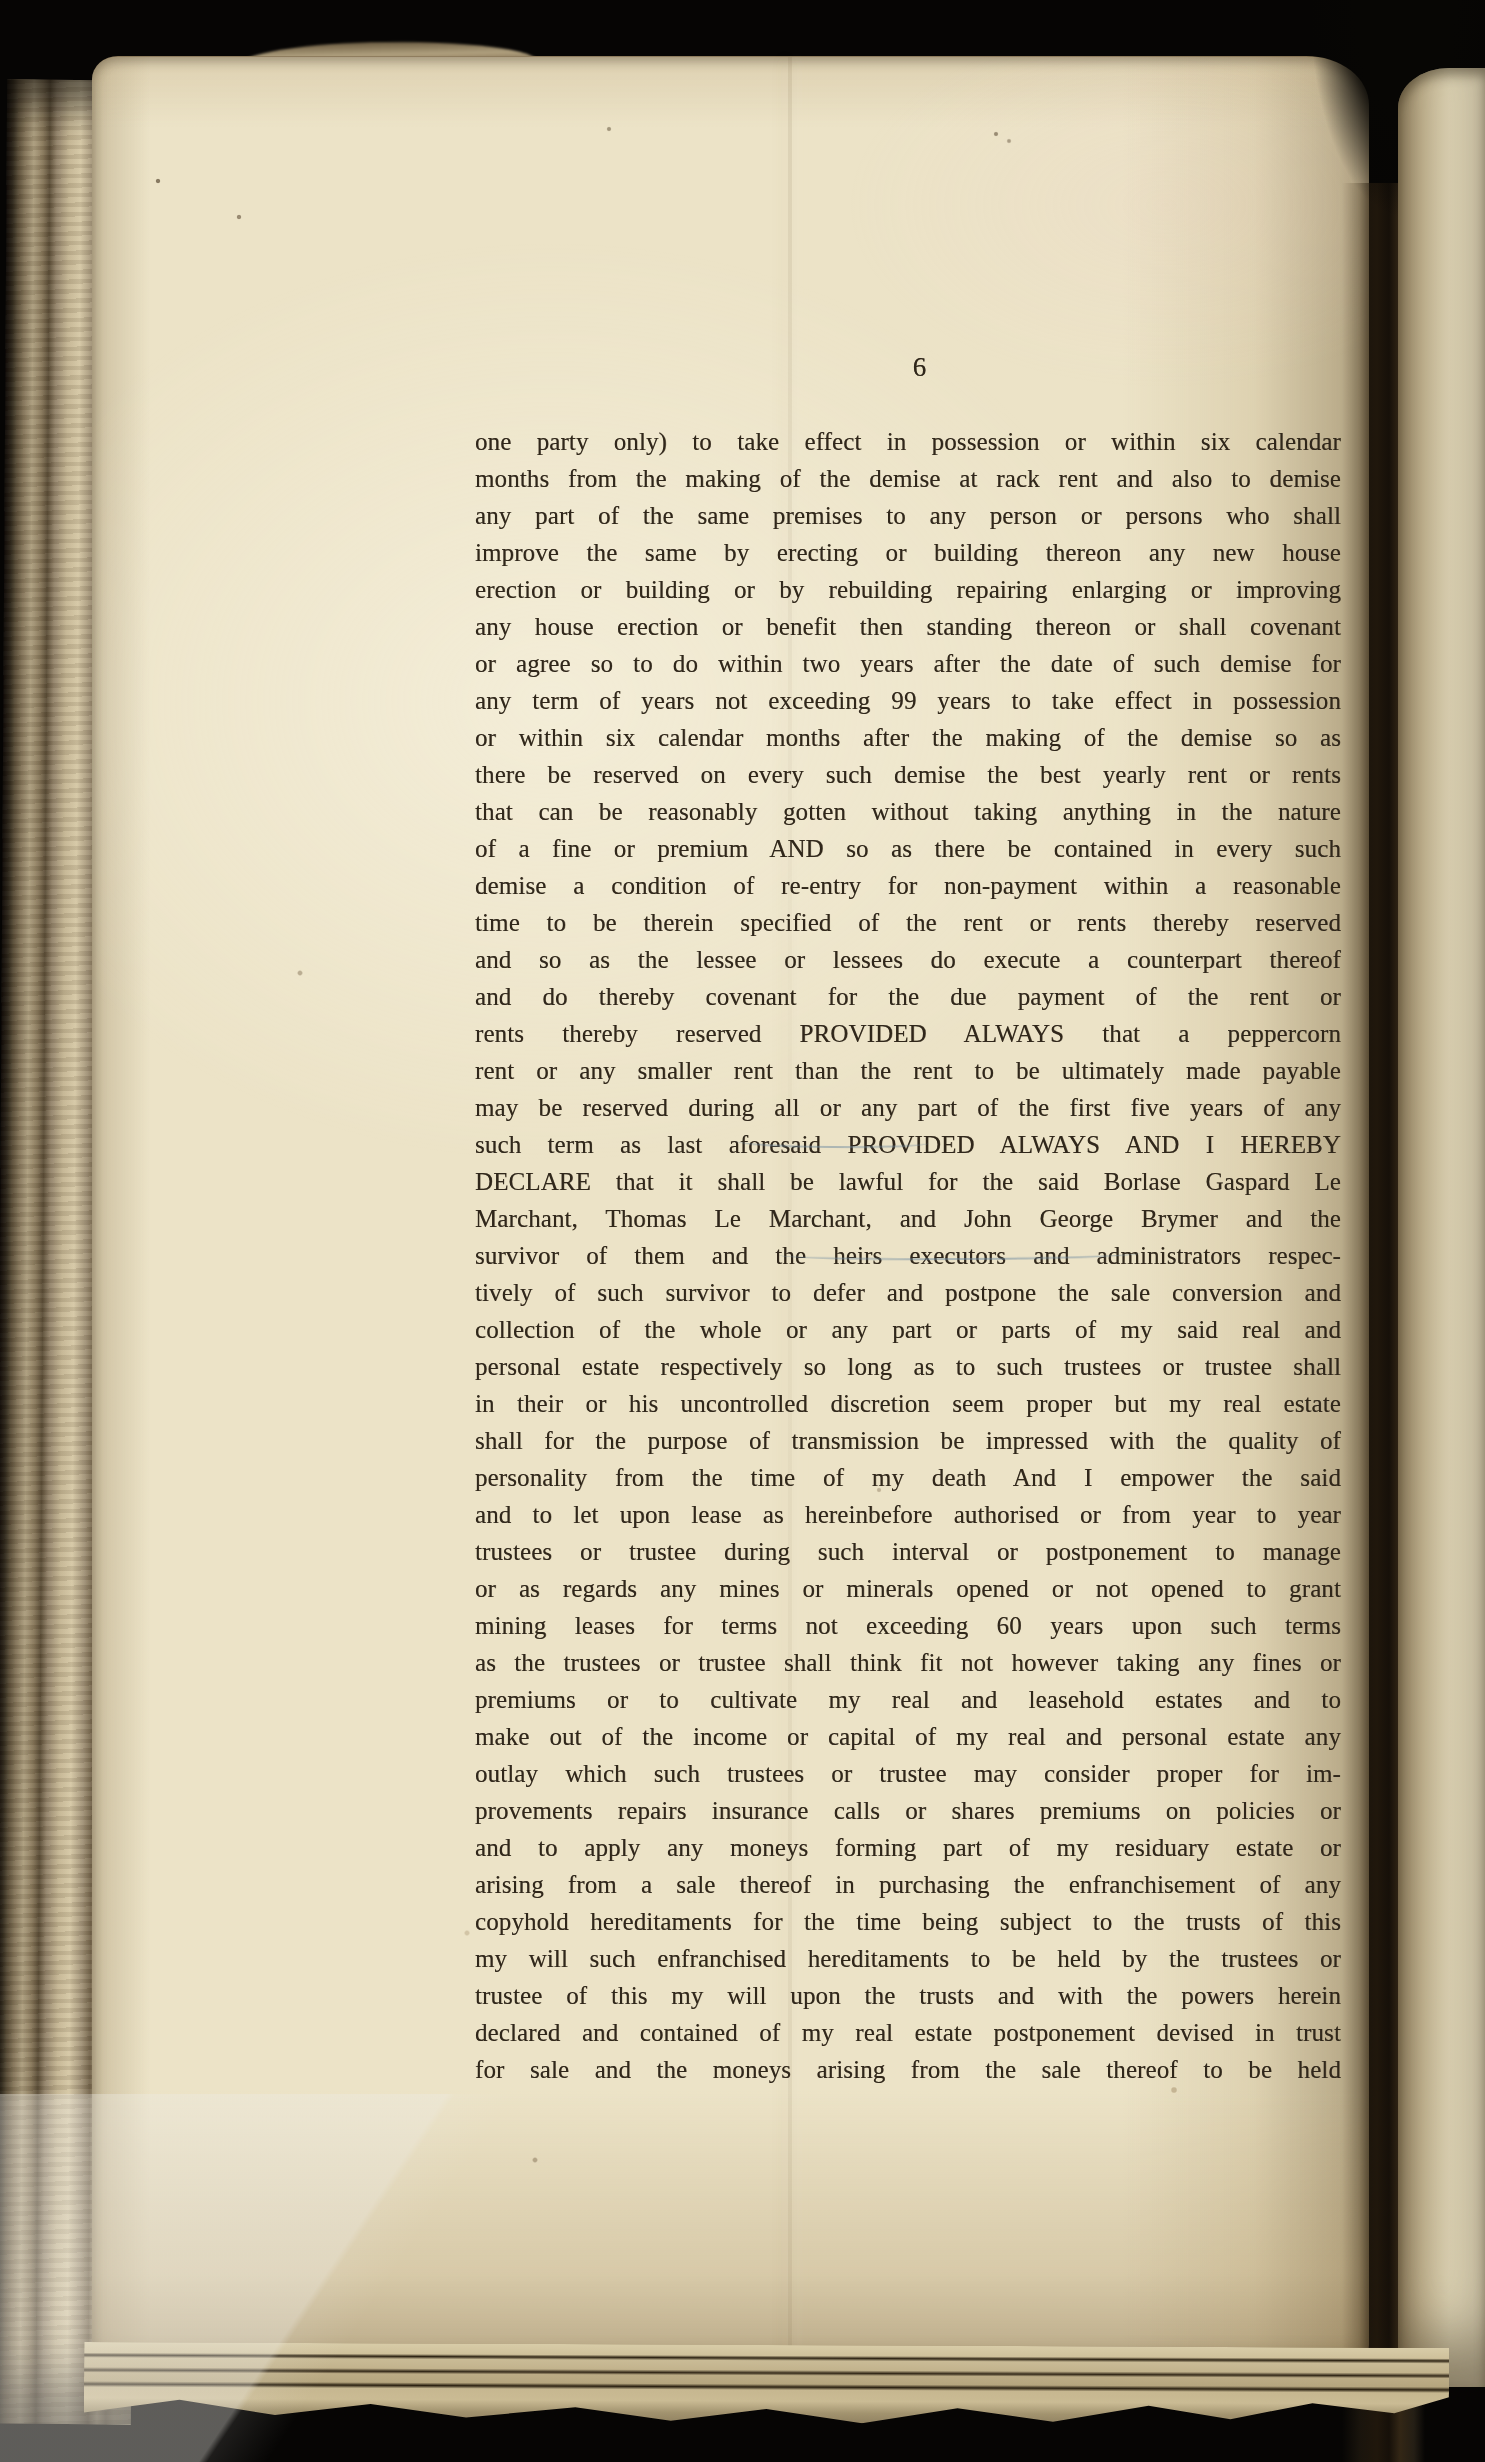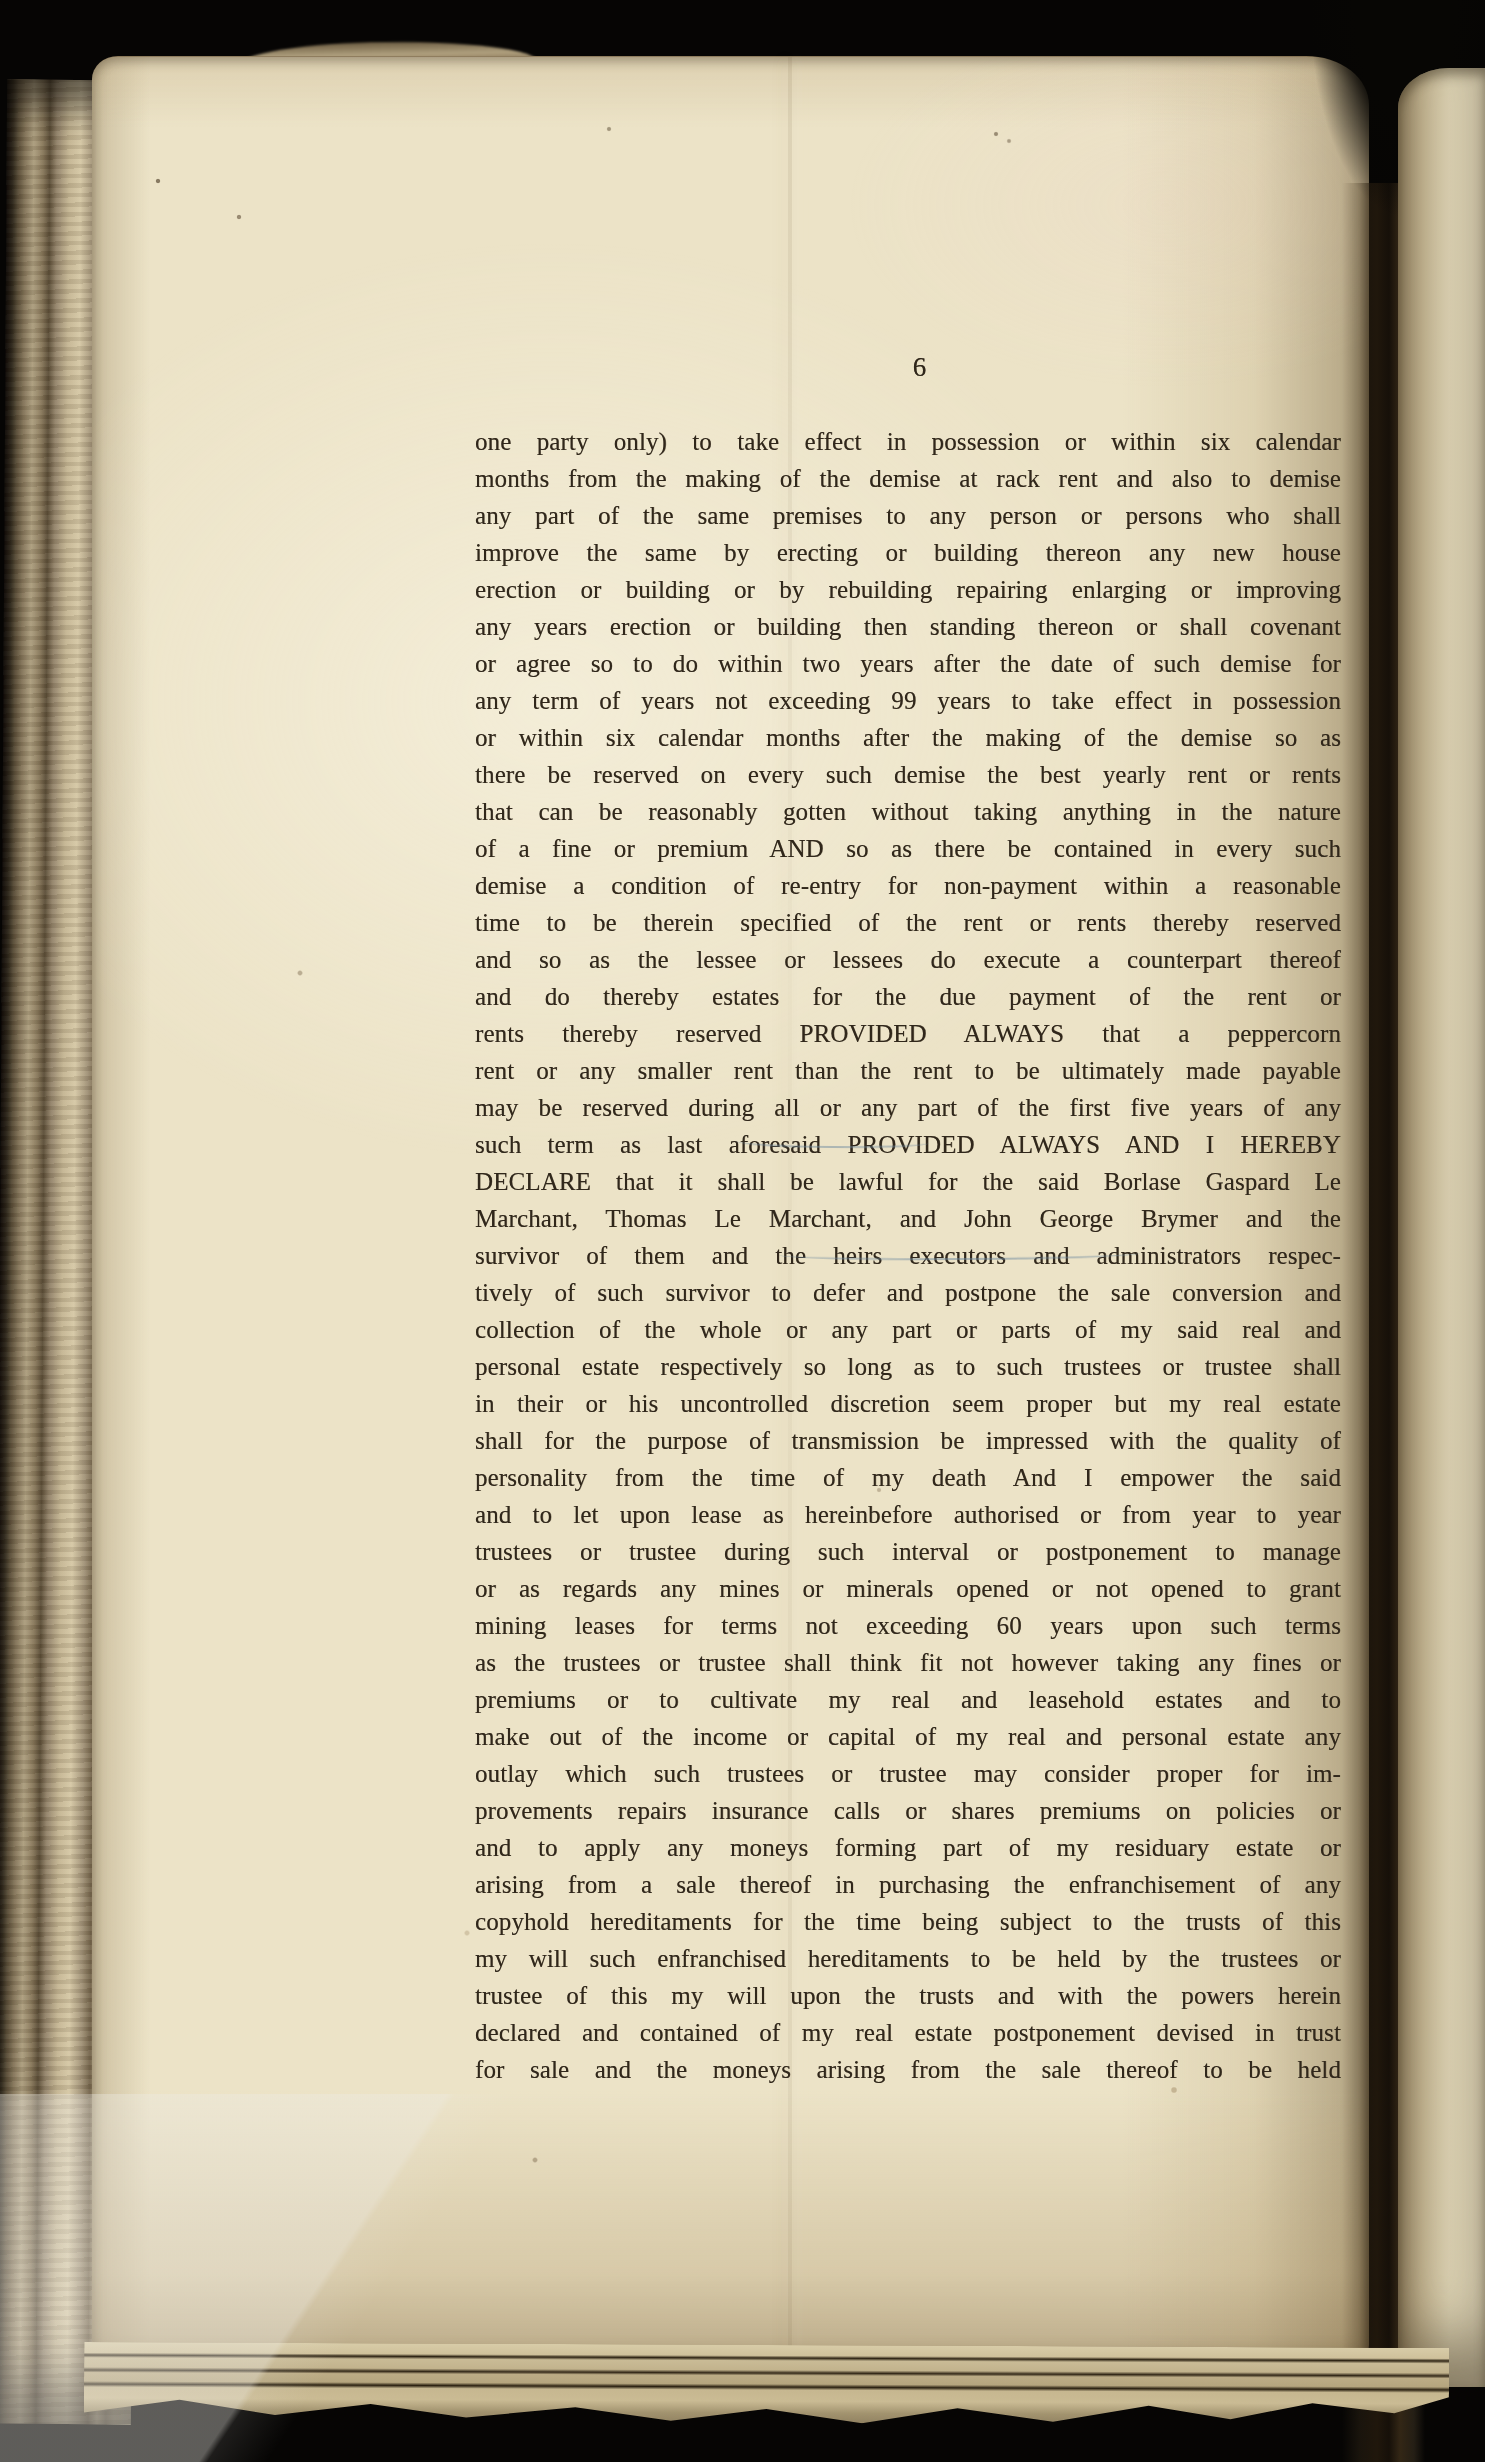--- a/index.html
+++ b/index.html
@@ -134,31 +134,31 @@
     <div class="speckles"></div>
 
     <div class="page-number">6</div>
 
     <div class="textblock">
         <div class="line">one party only) to take effect in possession or within six calendar</div>
         <div class="line">months from the making of the demise at rack rent and also to demise</div>
         <div class="line">any part of the same premises to any person or persons who shall</div>
         <div class="line">improve the same by erecting or building thereon any new house</div>
         <div class="line">erection or building or by rebuilding repairing enlarging or improving</div>
-        <div class="line">any years erection or building then standing thereon or shall covenant</div>
+        <div class="line">any house erection or benefit then standing thereon or shall covenant</div>
         <div class="line">or agree so to do within two years after the date of such demise for</div>
         <div class="line">any term of years not exceeding 99 years to take effect in possession</div>
         <div class="line">or within six calendar months after the making of the demise so as</div>
         <div class="line">there be reserved on every such demise the best yearly rent or rents</div>
         <div class="line">that can be reasonably gotten without taking anything in the nature</div>
         <div class="line">of a fine or premium AND so as there be contained in every such</div>
         <div class="line">demise a condition of re-entry for non-payment within a reasonable</div>
         <div class="line">time to be therein specified of the rent or rents thereby reserved</div>
         <div class="line">and so as the lessee or lessees do execute a counterpart thereof</div>
-        <div class="line">and do thereby estates for the due payment of the rent or</div>
+        <div class="line">and do thereby covenant for the due payment of the rent or</div>
         <div class="line">rents thereby reserved PROVIDED ALWAYS that a peppercorn</div>
         <div class="line">rent or any smaller rent than the rent to be ultimately made payable</div>
         <div class="line">may be reserved during all or any part of the first five years of any</div>
         <div class="line">such term as last aforesaid PROVIDED ALWAYS AND I HEREBY</div>
         <div class="line">DECLARE that it shall be lawful for the said Borlase Gaspard Le</div>
         <div class="line">Marchant, Thomas Le Marchant, and John George Brymer and the</div>
         <div class="line">survivor of them and the heirs executors and administrators respec-</div>
         <div class="line">tively of such survivor to defer and postpone the sale conversion and</div>
         <div class="line">collection of the whole or any part or parts of my said real and</div>
         <div class="line">personal estate respectively so long as to such trustees or trustee shall</div>

